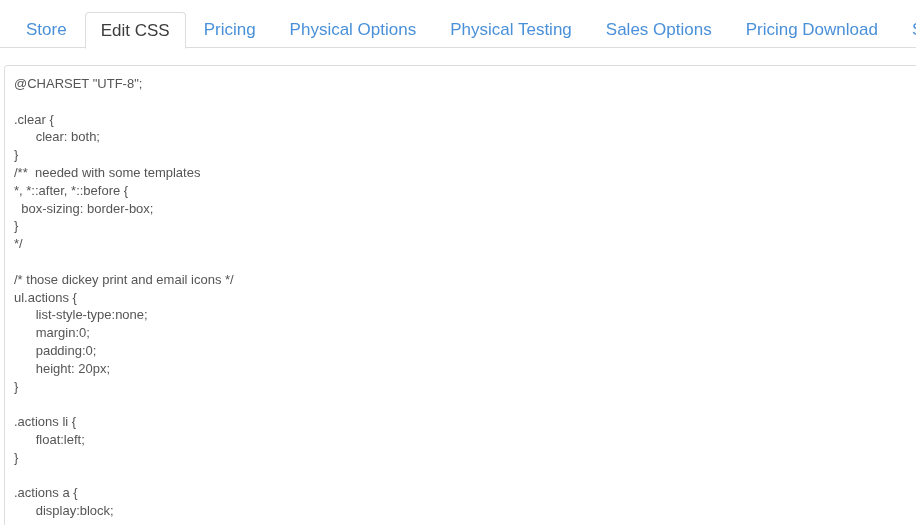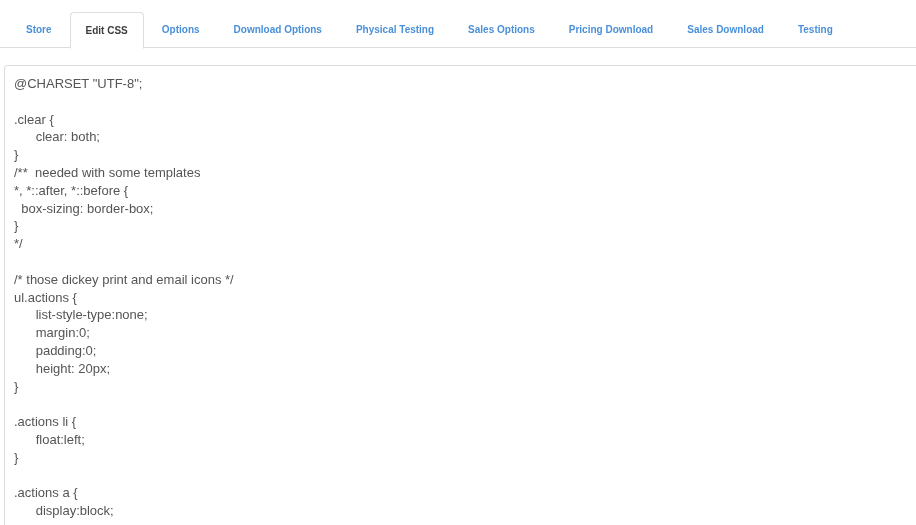--- a/index.html
+++ b/index.html
@@ -26,29 +26,28 @@
     font-size: 0;
   }
   .tab {
     display: inline-block;
     vertical-align: bottom;
     box-sizing: border-box;
     height: 37px;
     line-height: 36px;
     padding: 0 15px;
     margin-right: 2px;
-    font-size: 10px;
+    font-size: 17px;
     color: #4a90d9;
     border: 1px solid transparent;
     border-radius: 4px 4px 0 0;
     background: transparent;
     cursor: pointer;
     position: relative;
     top: 11px;
-    font-weight: bold;
   }
   .tab.active {
     color: #3c3c3c;
     background: #ffffff;
     border: 1px solid #dddddd;
     border-bottom-color: #ffffff;
     z-index: 3;
     margin-bottom: -1px;
     top: 11px;
   }
@@ -77,22 +76,22 @@
     tab-size: 6;
     -moz-tab-size: 6;
   }
 </style>
 </head>
 <body>
 
 <div class="tab-strip">
   <div class="tab">Store</div>
   <div class="tab active">Edit CSS</div>
-  <div class="tab">Options</div>
-  <div class="tab">Download Options</div>
+  <div class="tab">Pricing</div>
+  <div class="tab">Physical Options</div>
   <div class="tab">Physical Testing</div>
   <div class="tab">Sales Options</div>
   <div class="tab">Pricing Download</div>
   <div class="tab">Sales Download</div>
   <div class="tab">Testing</div>
 </div>
 
 <div class="content-panel">
   <pre class="css-source">@CHARSET "UTF-8";
 

